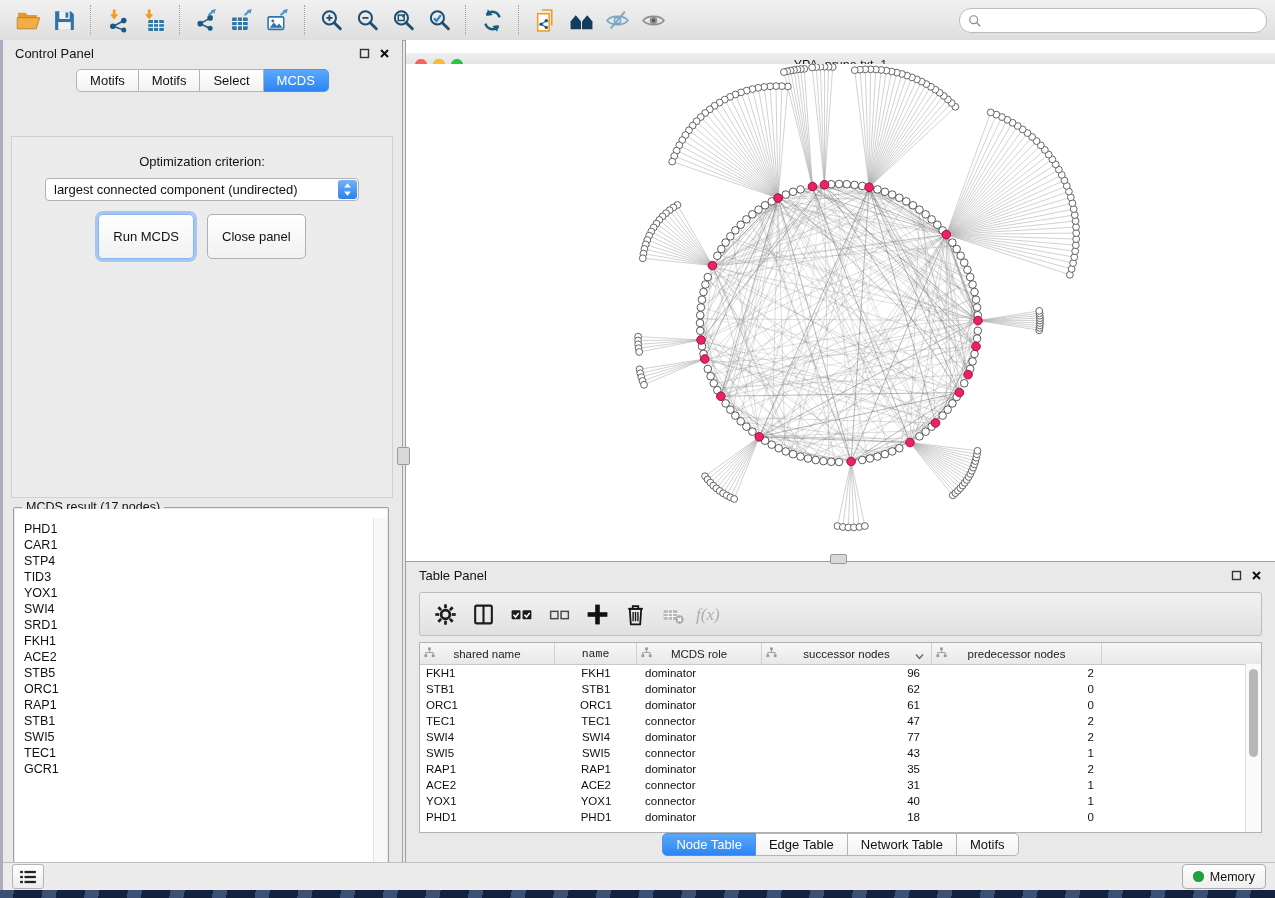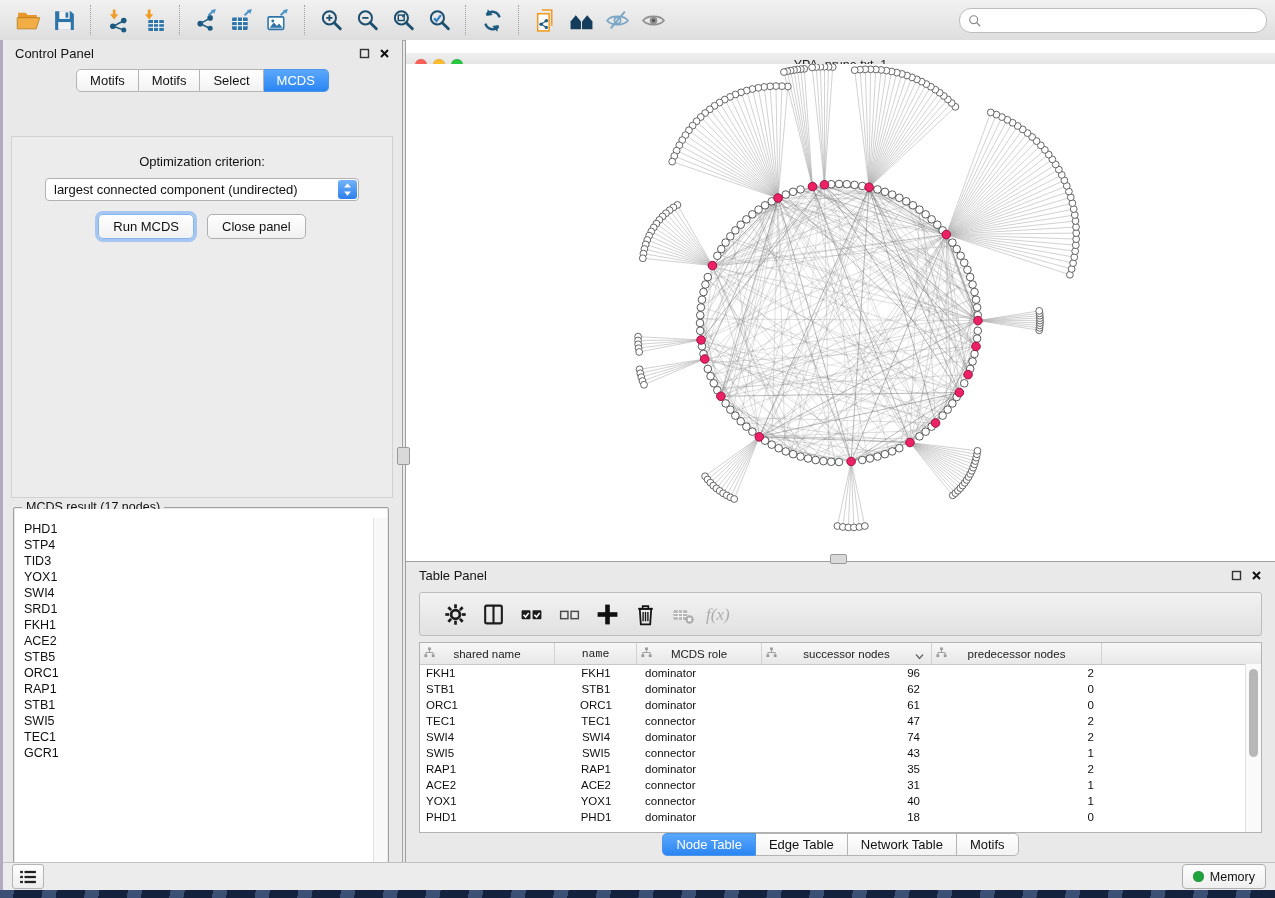--- a/index.html
+++ b/index.html
@@ -36,21 +36,21 @@
   .seg-btn:last-child{border-radius:0 5px 5px 0;}
   .seg-btn.active{background:linear-gradient(#5ba8fc,#2a85f3);border-color:#4c95e8;color:#fff;}
   .cp-content{position:absolute;left:8px;right:9px;top:96px;height:360px;background:#ececec;border:1px solid #d1d1d1;}
   .crit-label{text-align:center;margin-top:17px;font-size:13px;color:#111;}
   .select{position:relative;margin:9px auto 0;width:314px;height:23px;background:#fff;
     border:1px solid #b2b2b2;border-radius:4px;box-sizing:border-box;}
   .select .sel-text{font-size:13px;line-height:21px;padding-left:8px;color:#111;white-space:nowrap;}
   .select .stepper{position:absolute;right:1px;top:1px;bottom:1px;width:19px;border-radius:3px;
     background:linear-gradient(#72b3fa,#2d7fee);display:flex;align-items:center;justify-content:center;}
   .btn-row{display:flex;justify-content:center;gap:13px;margin-top:13px;}
-  .mac-btn{font-size:13px;padding:4px 14px;background:linear-gradient(#ffffff,#f1f1f1);
+  .mac-btn{font-size:13px;padding:14px 14px;background:linear-gradient(#ffffff,#f1f1f1);
     border:1px solid #b0b0b0;border-radius:5px;color:#111;cursor:default;}
   .focus-ring{border-color:#84b6f2;box-shadow:0 0 0 3px rgba(110,168,245,.55);}
   .groupbox{position:absolute;left:10px;right:13px;top:467px;height:371px;border:1px solid #a0a0a0;border-radius:2px;}
   .groupbox .legend{position:absolute;top:-8px;left:8px;background:#e9e9e9;padding:0 4px;font-size:12.5px;color:#111;}
   .mcds-list{position:absolute;left:1px;right:1px;top:1px;bottom:1px;background:#fff;padding-top:12px;overflow:hidden;}
   .mcds-item{font-size:12.5px;line-height:16px;padding-left:9px;color:#101010;}
   .mcds-scroll{position:absolute;right:1px;top:10px;bottom:2px;width:13px;background:#f8f8f8;border-left:1px solid #e3e3e3;}
   
   #network-window{left:405px;top:40px;right:0;height:521px;background:#fff;border-left:1px solid #9c9c9c;}
   .net-titlebar{position:relative;height:24px;background:linear-gradient(#f0f0f0,#d7d7d7);
@@ -59,21 +59,21 @@
   .light{width:12px;height:12px;border-radius:50%;box-shadow:inset 0 0 1px rgba(0,0,0,.35);}
   .net-title{font-size:12.5px;color:#1d1d1d;}
   #net-canvas{position:absolute;left:0;right:0;top:24px;bottom:0;background:#fff;overflow:hidden;}
   
   .v-handle{left:397px;top:447px;width:11px;height:16px;background:#d9d9d9;border:1px solid #9a9a9a;border-radius:2px;z-index:6;}
   .h-handle{left:830px;top:554px;width:15px;height:8px;background:#d9d9d9;border:1px solid #9a9a9a;border-radius:2px;z-index:6;}
   
   #table-panel{left:405px;top:561px;right:0;height:301px;background:#e9e9e9;border-top:1px solid #9f9f9f;border-left:1px solid #9c9c9c;}
   .tp-toolbar{position:absolute;left:13px;right:13px;top:30px;height:42px;
     background:linear-gradient(#f2f2f2,#e1e1e1);border:1px solid #bdbdbd;border-radius:3px;
-    display:flex;align-items:center;gap:8px;padding-left:20px;}
+    display:flex;align-items:center;gap:8px;padding-left:10px;}
   .tp-btn{width:30px;height:32px;display:flex;align-items:center;justify-content:center;cursor:default;}
   .tablewrap{position:absolute;left:13px;right:13px;top:80px;height:189px;background:#fff;border:1px solid #b2b2b2;overflow:hidden;}
   .thead{display:flex;height:21px;background:linear-gradient(#f7f7f7,#e8e8e8);border-bottom:1px solid #c8c8c8;}
   .th{position:relative;display:flex;align-items:center;justify-content:center;
     font-size:11.5px;color:#222;border-right:1px solid #d2d2d2;box-sizing:border-box;}
   .th .attr-ic{position:absolute;left:4px;top:4px;}
   .th .sort-ic{position:absolute;right:7px;top:7px;}
   .tr{display:flex;height:16px;align-items:center;}
   .td{font-size:11.5px;color:#101010;box-sizing:border-box;white-space:nowrap;overflow:hidden;}
   .td.c0{padding-left:6px;}
@@ -343,20 +343,21 @@
     <div class="btn-row">
       <button class="mac-btn focus-ring">Run MCDS</button>
       <button class="mac-btn">Close panel</button>
     </div>
   </div>
 
   <div class="groupbox">
     <span class="legend">MCDS result (17 nodes)</span>
     <div class="mcds-list">
         <div class="mcds-item">PHD1</div>
+        <div class="mcds-item">CAR1</div>
         <div class="mcds-item">STP4</div>
         <div class="mcds-item">TID3</div>
         <div class="mcds-item">YOX1</div>
         <div class="mcds-item">SWI4</div>
         <div class="mcds-item">SRD1</div>
         <div class="mcds-item">FKH1</div>
         <div class="mcds-item">ACE2</div>
         <div class="mcds-item">STB5</div>
         <div class="mcds-item">ORC1</div>
         <div class="mcds-item">RAP1</div>
@@ -1296,21 +1297,21 @@
           <div class="td c0" style="width: 135px;">TEC1</div>
           <div class="td c1" style="width: 82px;">TEC1</div>
           <div class="td c2" style="width: 125px;">connector</div>
           <div class="td num" style="width: 170px; padding-right: 12px;">47</div>
           <div class="td num" style="width: 170px; padding-right: 8px;">2</div>
         </div>
         <div class="tr">
           <div class="td c0" style="width: 135px;">SWI4</div>
           <div class="td c1" style="width: 82px;">SWI4</div>
           <div class="td c2" style="width: 125px;">dominator</div>
-          <div class="td num" style="width: 170px; padding-right: 12px;">74</div>
+          <div class="td num" style="width: 170px; padding-right: 12px;">77</div>
           <div class="td num" style="width: 170px; padding-right: 8px;">2</div>
         </div>
         <div class="tr">
           <div class="td c0" style="width: 135px;">SWI5</div>
           <div class="td c1" style="width: 82px;">SWI5</div>
           <div class="td c2" style="width: 125px;">connector</div>
           <div class="td num" style="width: 170px; padding-right: 12px;">43</div>
           <div class="td num" style="width: 170px; padding-right: 8px;">1</div>
         </div>
         <div class="tr">

